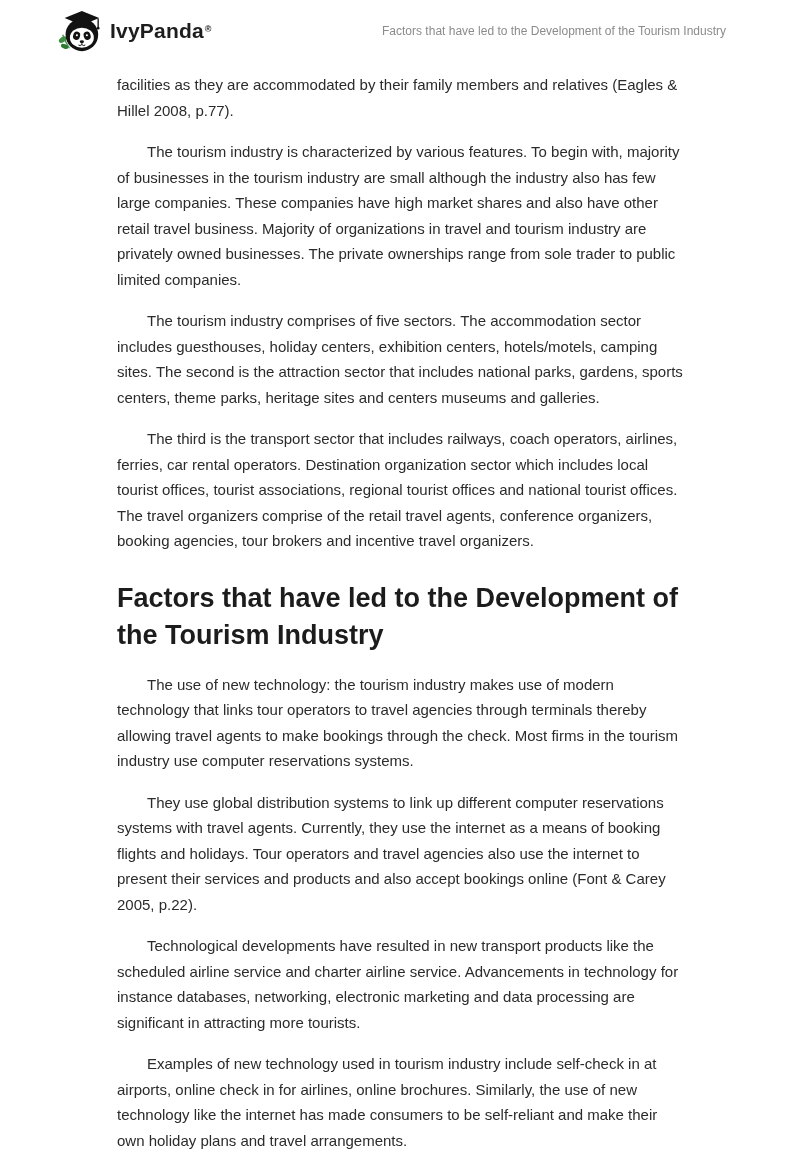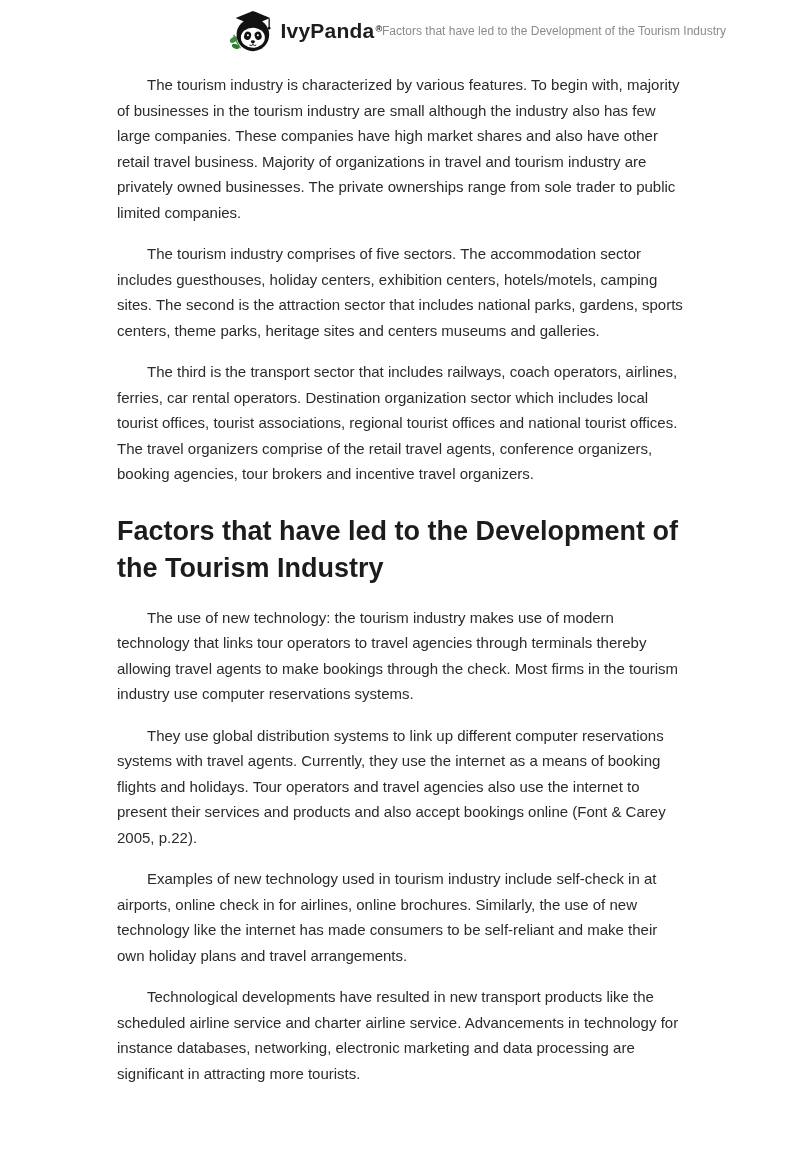--- a/index.html
+++ b/index.html
@@ -8,21 +8,20 @@
 
   .page {
     position: relative;
     width: 716px;
     height: 1160px;
     margin: 0 auto;
     background: #ffffff;
     display: flex;
     flex-direction: column;
     overflow: hidden;
-    align-items: flex-end;
   }
 
   
   .header {
     display: flex;
     align-items: center;
     justify-content: space-between;
     padding: 8px 32px 4px 14px;
     height: 58px;
     flex: 0 0 auto;
@@ -117,26 +116,27 @@
         <circle cx="44" cy="21" r="1.4" fill="#121212"></circle>
       </svg>
       <div>
         <span class="brand-text">IvyPanda</span><span class="brand-reg">®</span>
       </div>
     </div>
     <div class="header-title">Factors that have led to the Development of the Tourism Industry</div>
   </div>
 
   <div class="content">
+    <p>facilities as they are accommodated by their family members and relatives (Eagles &amp; Hillel 2008, p.77).</p>
     <p class="indent">The tourism industry is characterized by various features. To begin with, majority of businesses in the tourism industry are small although the industry also has few large companies. These companies have high market shares and also have other retail travel business. Majority of organizations in travel and tourism industry are privately owned businesses. The private ownerships range from sole trader to public limited companies.</p>
     <p class="indent">The tourism industry comprises of five sectors. The accommodation sector includes guesthouses, holiday centers, exhibition centers, hotels/motels, camping sites. The second is the attraction sector that includes national parks, gardens, sports centers, theme parks, heritage sites and centers museums and galleries.</p>
     <p class="indent">The third is the transport sector that includes railways, coach operators, airlines, ferries, car rental operators. Destination organization sector which includes local tourist offices, tourist associations, regional tourist offices and national tourist offices. The travel organizers comprise of the retail travel agents, conference organizers, booking agencies, tour brokers and incentive travel organizers.</p>
 
     <h1 class="section-heading">Factors that have led to the Development of the Tourism Industry</h1>
 
     <p class="indent">The use of new technology: the tourism industry makes use of modern technology that links tour operators to travel agencies through terminals thereby allowing travel agents to make bookings through the check. Most firms in the tourism industry use computer reservations systems.</p>
     <p class="indent">They use global distribution systems to link up different computer reservations systems with travel agents. Currently, they use the internet as a means of booking flights and holidays. Tour operators and travel agencies also use the internet to present their services and products and also accept bookings online (Font &amp; Carey 2005, p.22).</p>
+    <p class="indent">Technological developments have resulted in new transport products like the scheduled airline service and charter airline service. Advancements in technology for instance databases, networking, electronic marketing and data processing are significant in attracting more tourists.</p>
     <p class="indent">Examples of new technology used in tourism industry include self-check in at airports, online check in for airlines, online brochures. Similarly, the use of new technology like the internet has made consumers to be self-reliant and make their own holiday plans and travel arrangements.</p>
-    <p class="indent">Technological developments have resulted in new transport products like the scheduled airline service and charter airline service. Advancements in technology for instance databases, networking, electronic marketing and data processing are significant in attracting more tourists.</p>
   </div>
 
 
 </div>
 
 </body></html>

